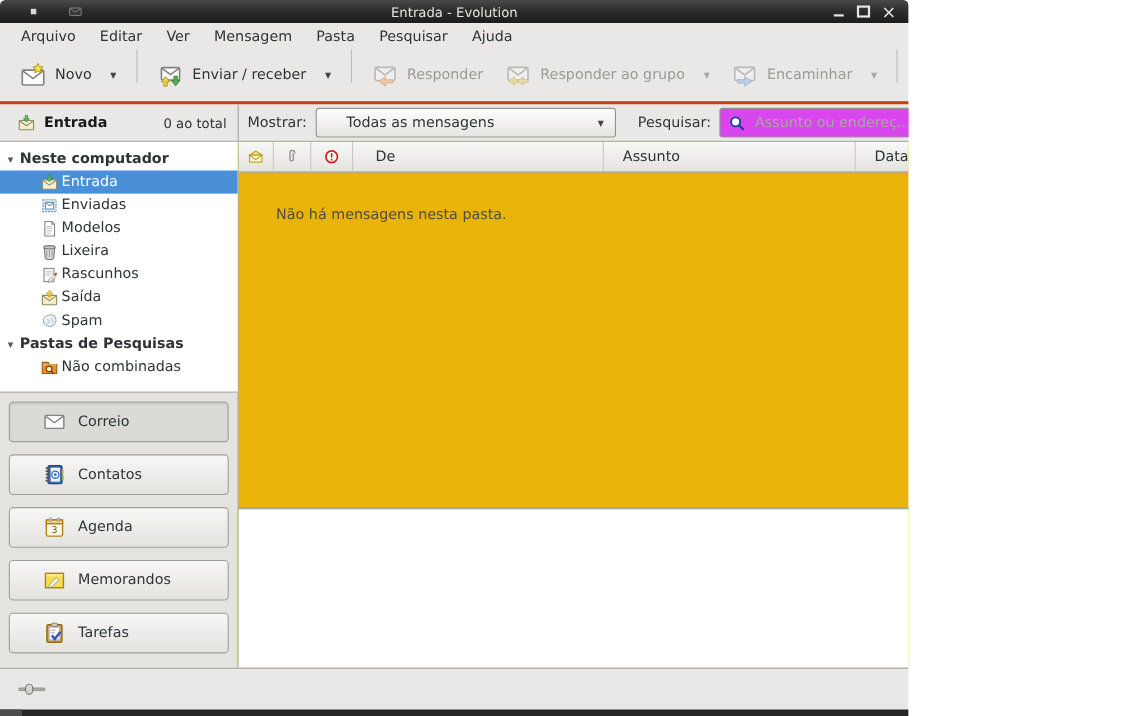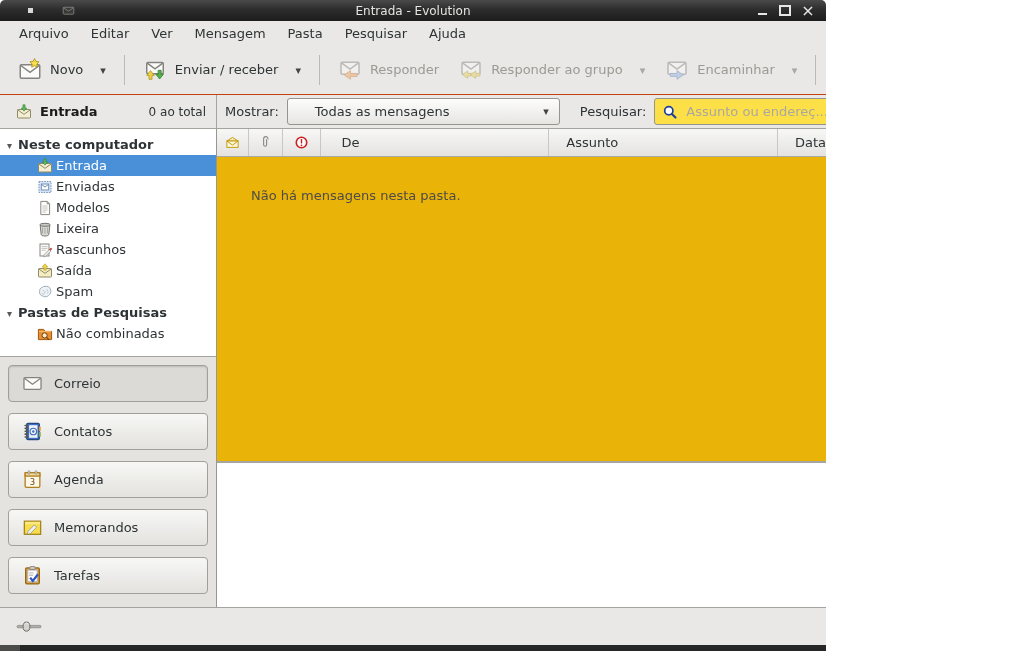--- a/index.html
+++ b/index.html
@@ -20,21 +20,21 @@
   .ctrl-max i { display:block; width:8px; height:7px; border:2px solid #e6e6e4; }
   .ctrl-close::before { content:"×"; font-size:16px; line-height:10px; color:#e6e6e4; }
 
   
   .menubar { position:absolute; top:21px; left:0; right:0; height:24px; background:#e9e8e6;
     display:flex; align-items:center; padding-left:8px; font-size:13px; color:#2e3436; }
   .menu-item { padding:3px 11px; }
 
   
   .toolbar { position:absolute; top:45px; left:0; right:0; height:50px; background:#e9e8e6;
-    border-bottom:1px solid #c2410c; display:flex; align-items:center; padding:0 8px; box-sizing:border-box; }
+    border-bottom:3px solid #c2410c; display:flex; padding:0 8px; box-sizing:border-box; }
   .tbtn { display:flex; align-items:center; gap:8px; padding:6px 10px; border-radius:3px;
     font-size:13px; color:#2e3436; white-space:nowrap; }
   .tbtn svg { width:24px; height:24px; flex:none; }
   .arrow { display:inline-block; }
   .arrow::before { content:"▾"; font-size:11px; color:#45433f; }
   .tbtn .arrow { margin-left:9px; }
   .tbtn.disabled { color:#9c9a94; }
   .tbtn.disabled svg { opacity:.45; }
   .tbtn.disabled .arrow::before { color:#aoa; color:#a9a7a1; }
   .tsep { width:1px; height:30px; background:#bdbbb6; margin:0 8px; flex:none; }
@@ -49,21 +49,21 @@
   .fb-left svg { width:16px; height:16px; flex:none; }
   .fb-folder { font-weight:bold; font-size:13px; color:#1a1a1a; }
   .fb-count { margin-left:auto; font-size:12px; color:#2e3436; }
   .fb-rest { flex:1; display:flex; align-items:center; padding:0 4px 0 8px; gap:8px; font-size:13px; color:#2e3436; }
   .combo { height:27px; border:1px solid #96948e; border-radius:3px;
     background:linear-gradient(#fdfdfc,#e6e5e2); display:flex; align-items:center;
     font-size:13px; color:#2e3436; padding:0 10px; box-sizing:border-box; }
   .combo::after { content:"▾"; margin-left:auto; font-size:11px; color:#45433f; padding-left:10px; }
   .show-combo { width:273px; padding-left:27px; }
   .scope-combo { width:137px; }
-  .searchbox { width:215px; height:27px; background:#fde047; border:1px solid #96948e; border-radius:3px;
+  .searchbox { width:215px; height:27px; background:#d946ef; border:1px solid #96948e; border-radius:3px;
     display:flex; align-items:center; padding:3px 7px; box-sizing:border-box; gap:6px; }
   .searchbox svg { width:16px; height:16px; flex:none; }
   .searchbox input { border:none; outline:none; flex:1; min-width:0;
     font:13px "DejaVu Sans","Liberation Sans",sans-serif; color:#2e3436; background:transparent; }
   .searchbox input::placeholder { color:#a9a7a1; }
   .sb-clear { opacity:.55; display:flex; }
 
   
   .sidebar { position:absolute; top:129px; left:0; width:217px; bottom:44px; box-sizing:border-box;
     border-right:1px solid #98968f; background:#e4e3e0; display:flex; flex-direction:column; }
@@ -71,21 +71,21 @@
     padding-top:5px; box-sizing:border-box; font-size:13px; color:#2e3436; }
   .tree-section { display:flex; align-items:center; height:21px; padding-left:7px; font-weight:bold; }
   .expander { display:inline-block; margin-right:6px; }
   .expander::before { content:"▾"; font-size:10px; color:#5a5854; }
   .tree-row { display:flex; align-items:center; height:21px; padding-left:37px; }
   .tree-row svg { width:16px; height:16px; margin-right:3px; flex:none; }
   .tree-row.selected { background:#4a90d9; color:#fff; }
   .switcher { flex:1; padding:8px 8px; display:flex; flex-direction:column; gap:11px; }
   .sw-btn { height:37px; flex:none; border:1px solid #a19f99; border-radius:4px;
     background:linear-gradient(#f7f7f5,#e3e2df); display:flex; align-items:center;
-    padding-left:13px; gap:11px; font-size:13px; color:#2e3436; box-sizing:border-box; }
+    padding-left:30px; gap:11px; font-size:13px; color:#2e3436; box-sizing:border-box; }
   .sw-btn.active { background:#dbdad6; box-shadow:inset 0 1px 2px rgba(0,0,0,.14); }
   .sw-btn svg { width:21px; height:21px; flex:none; }
 
   
   .main { position:absolute; top:129px; left:217px; right:0; bottom:44px; background:#eab308;
     display:flex; flex-direction:column;justify-content:center; }
   .list-header { height:28px; flex:none; display:flex; border-bottom:1px solid #aaa8a2;
     background:linear-gradient(#f7f7f6,#e4e3e0); box-sizing:border-box; }
   .col { border-right:1px solid #c9c7c3; display:flex; align-items:center; box-sizing:border-box;
     font-size:13px; color:#2e3436; }

